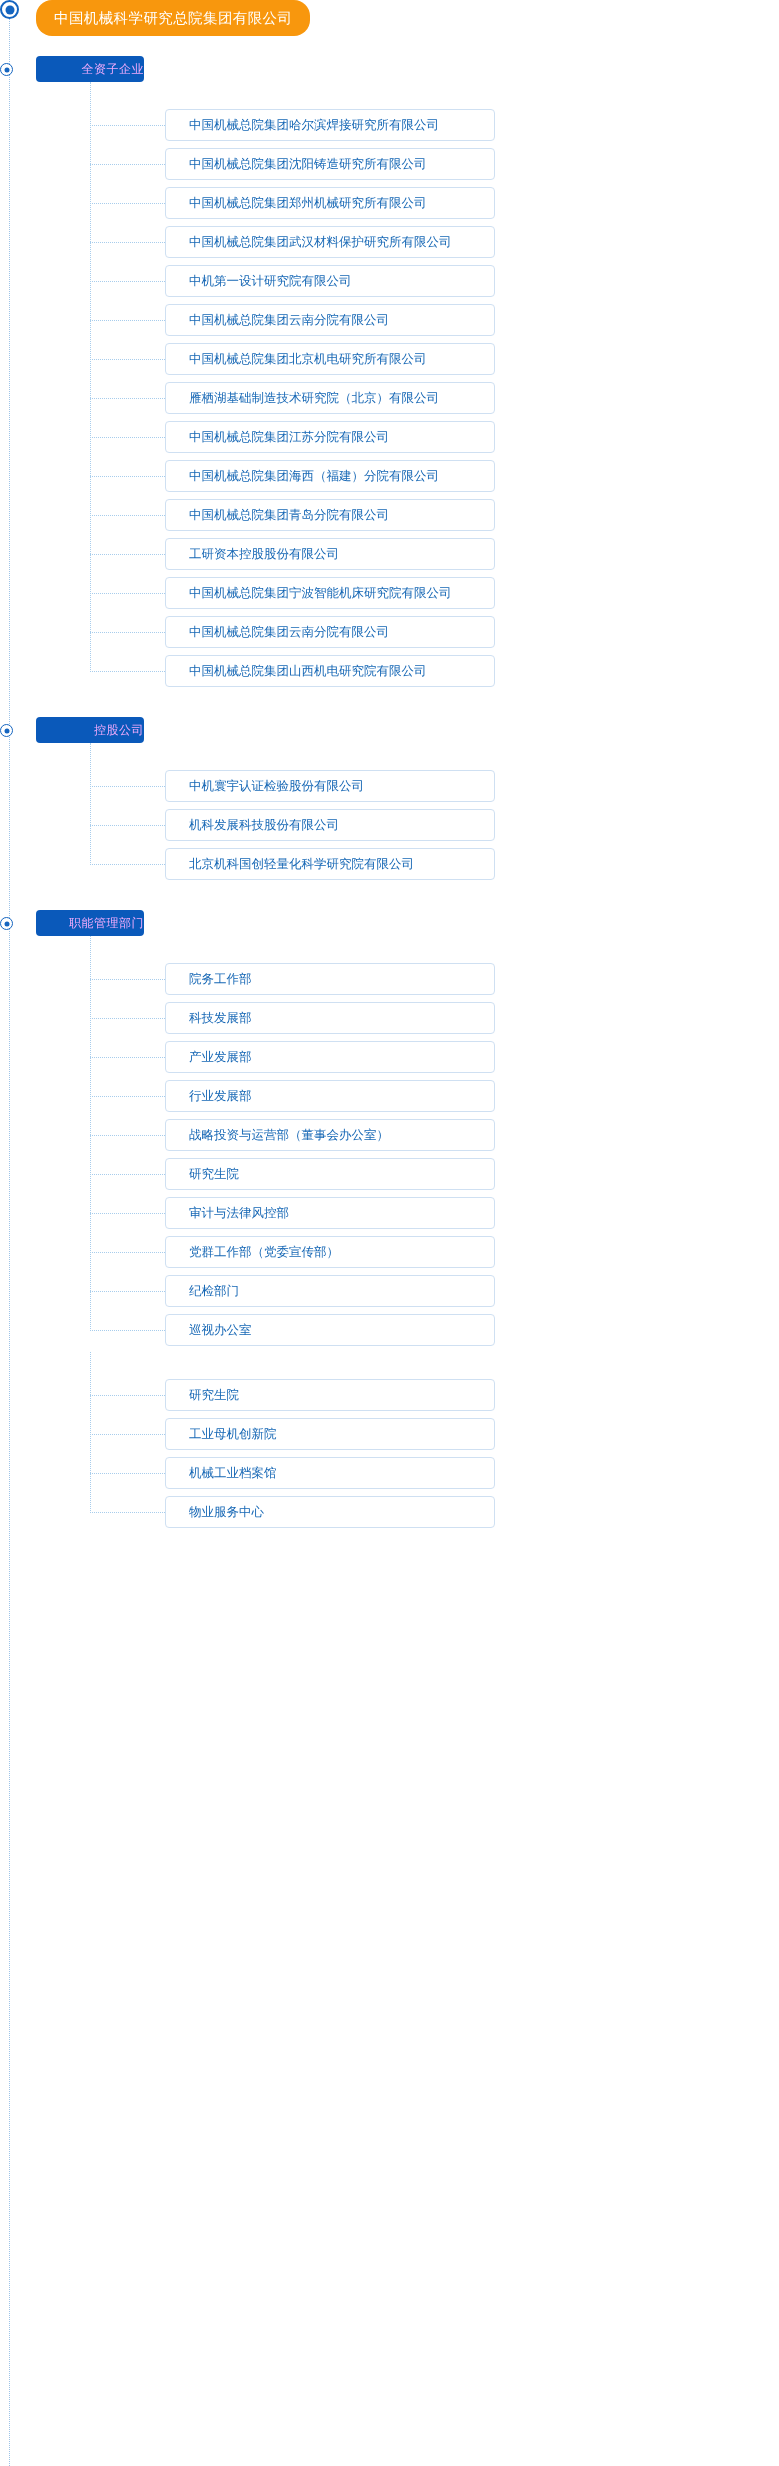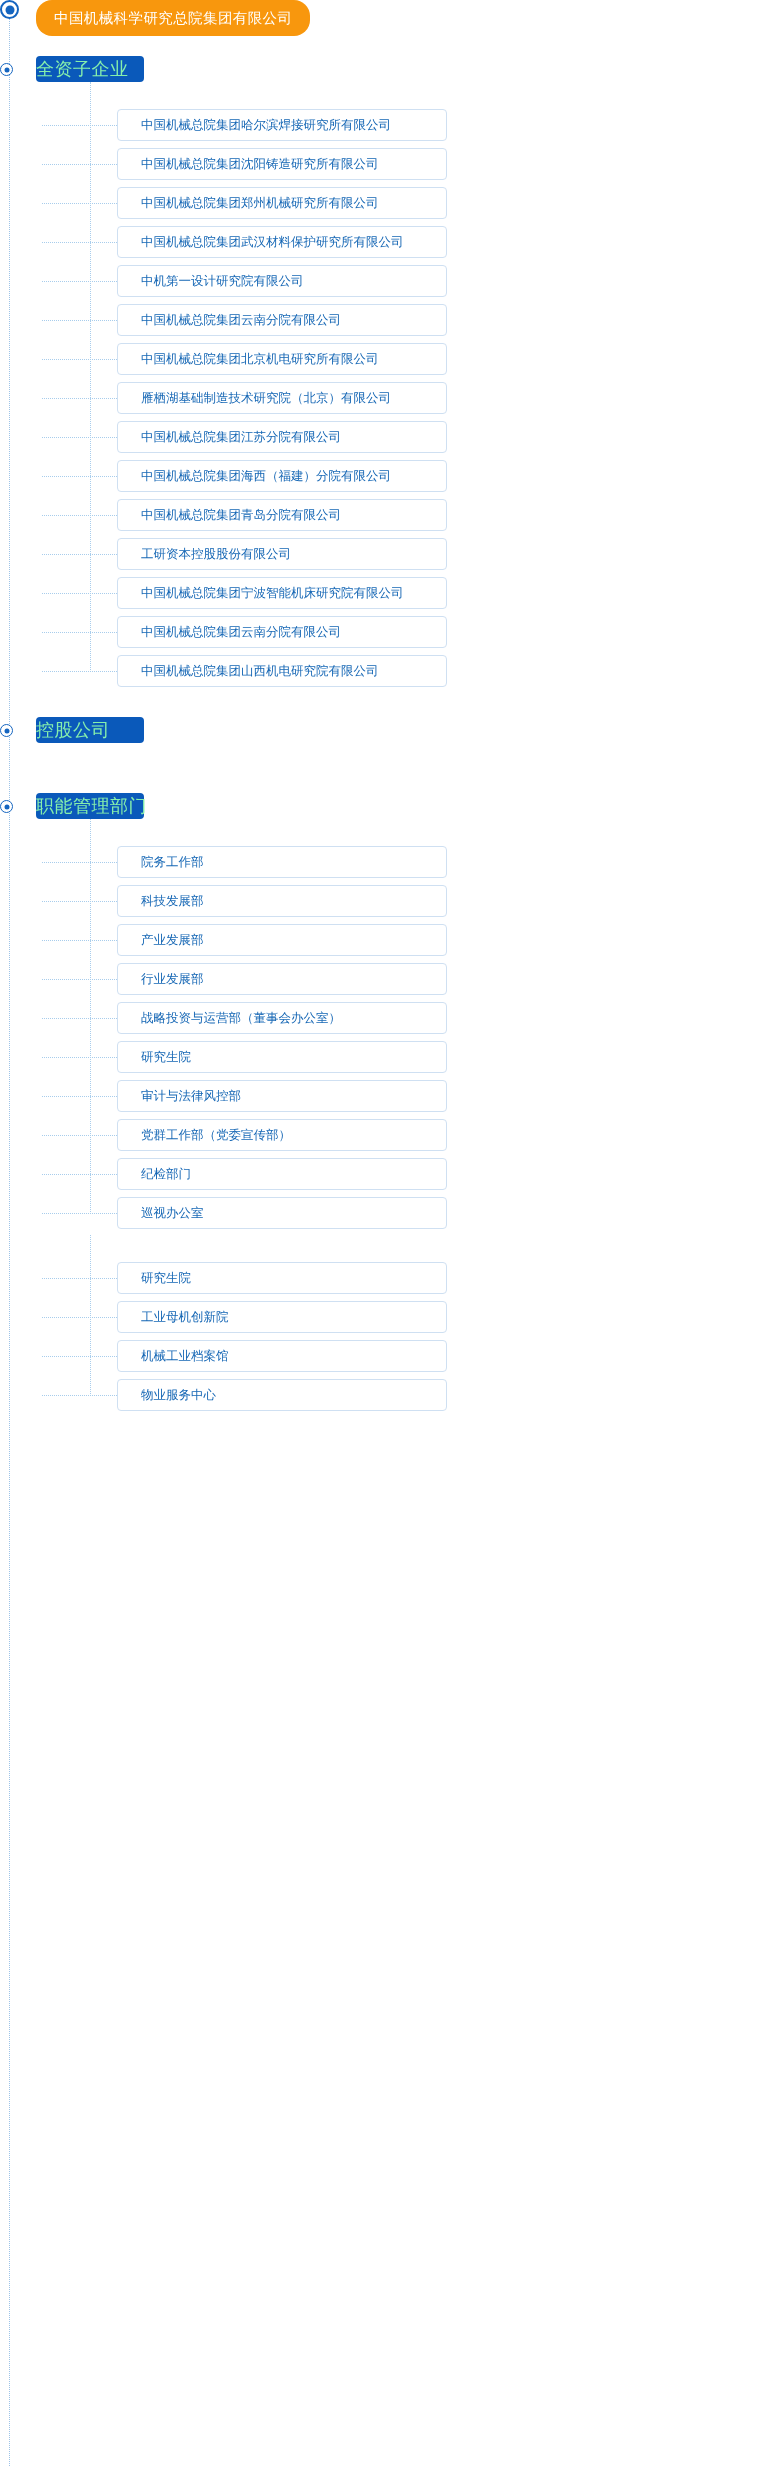--- a/index.html
+++ b/index.html
@@ -85,33 +85,33 @@
     position: relative;
     height: 50px;
   }
   .section-pill {
     position: absolute;
     left: 36px;
     top: 0;
     width: 108px;
     height: 26px;
     line-height: 26px;
-    text-align: left;
+    text-align: right;
     background: #0a59ba;
-    color: #86efac;
+    color: #f0abfc;
     border-radius: 4px;
-    font-size: 18px;
+    font-size: 12px;
     letter-spacing: 0.5px;
     white-space: nowrap;
   }
 
   
   .children {
     position: relative;
-    padding-left: 42px;   
+    padding-left: 90px;   
   }
   
   .children::before {
     content: "";
     position: absolute;
     left: 90px;
     top: -24px;
     bottom: 19px;
     border-left: 1px dotted #a8cdec;
   }
@@ -215,20 +215,31 @@
             <div class="child-box">中国机械总院集团山西机电研究院有限公司</div>
           </div>
         </div>
         <div class="section-gap"></div>
       </div>
       <div class="section">
         <div class="section-head-row">
           <span class="node-dot small" style="top: 7px;"></span>
           <div class="section-pill">控股公司</div>
         </div>
+        <div class="children">
+          <div class="child-row">
+            <div class="child-box">中机寰宇认证检验股份有限公司</div>
+          </div>
+          <div class="child-row">
+            <div class="child-box">机科发展科技股份有限公司</div>
+          </div>
+          <div class="child-row">
+            <div class="child-box">北京机科国创轻量化科学研究院有限公司</div>
+          </div>
+        </div>
         <div class="section-gap"></div>
       </div>
       <div class="section">
         <div class="section-head-row">
           <span class="node-dot small" style="top: 7px;"></span>
           <div class="section-pill">职能管理部门</div>
         </div>
         <div class="children">
           <div class="child-row">
             <div class="child-box">院务工作部</div>

